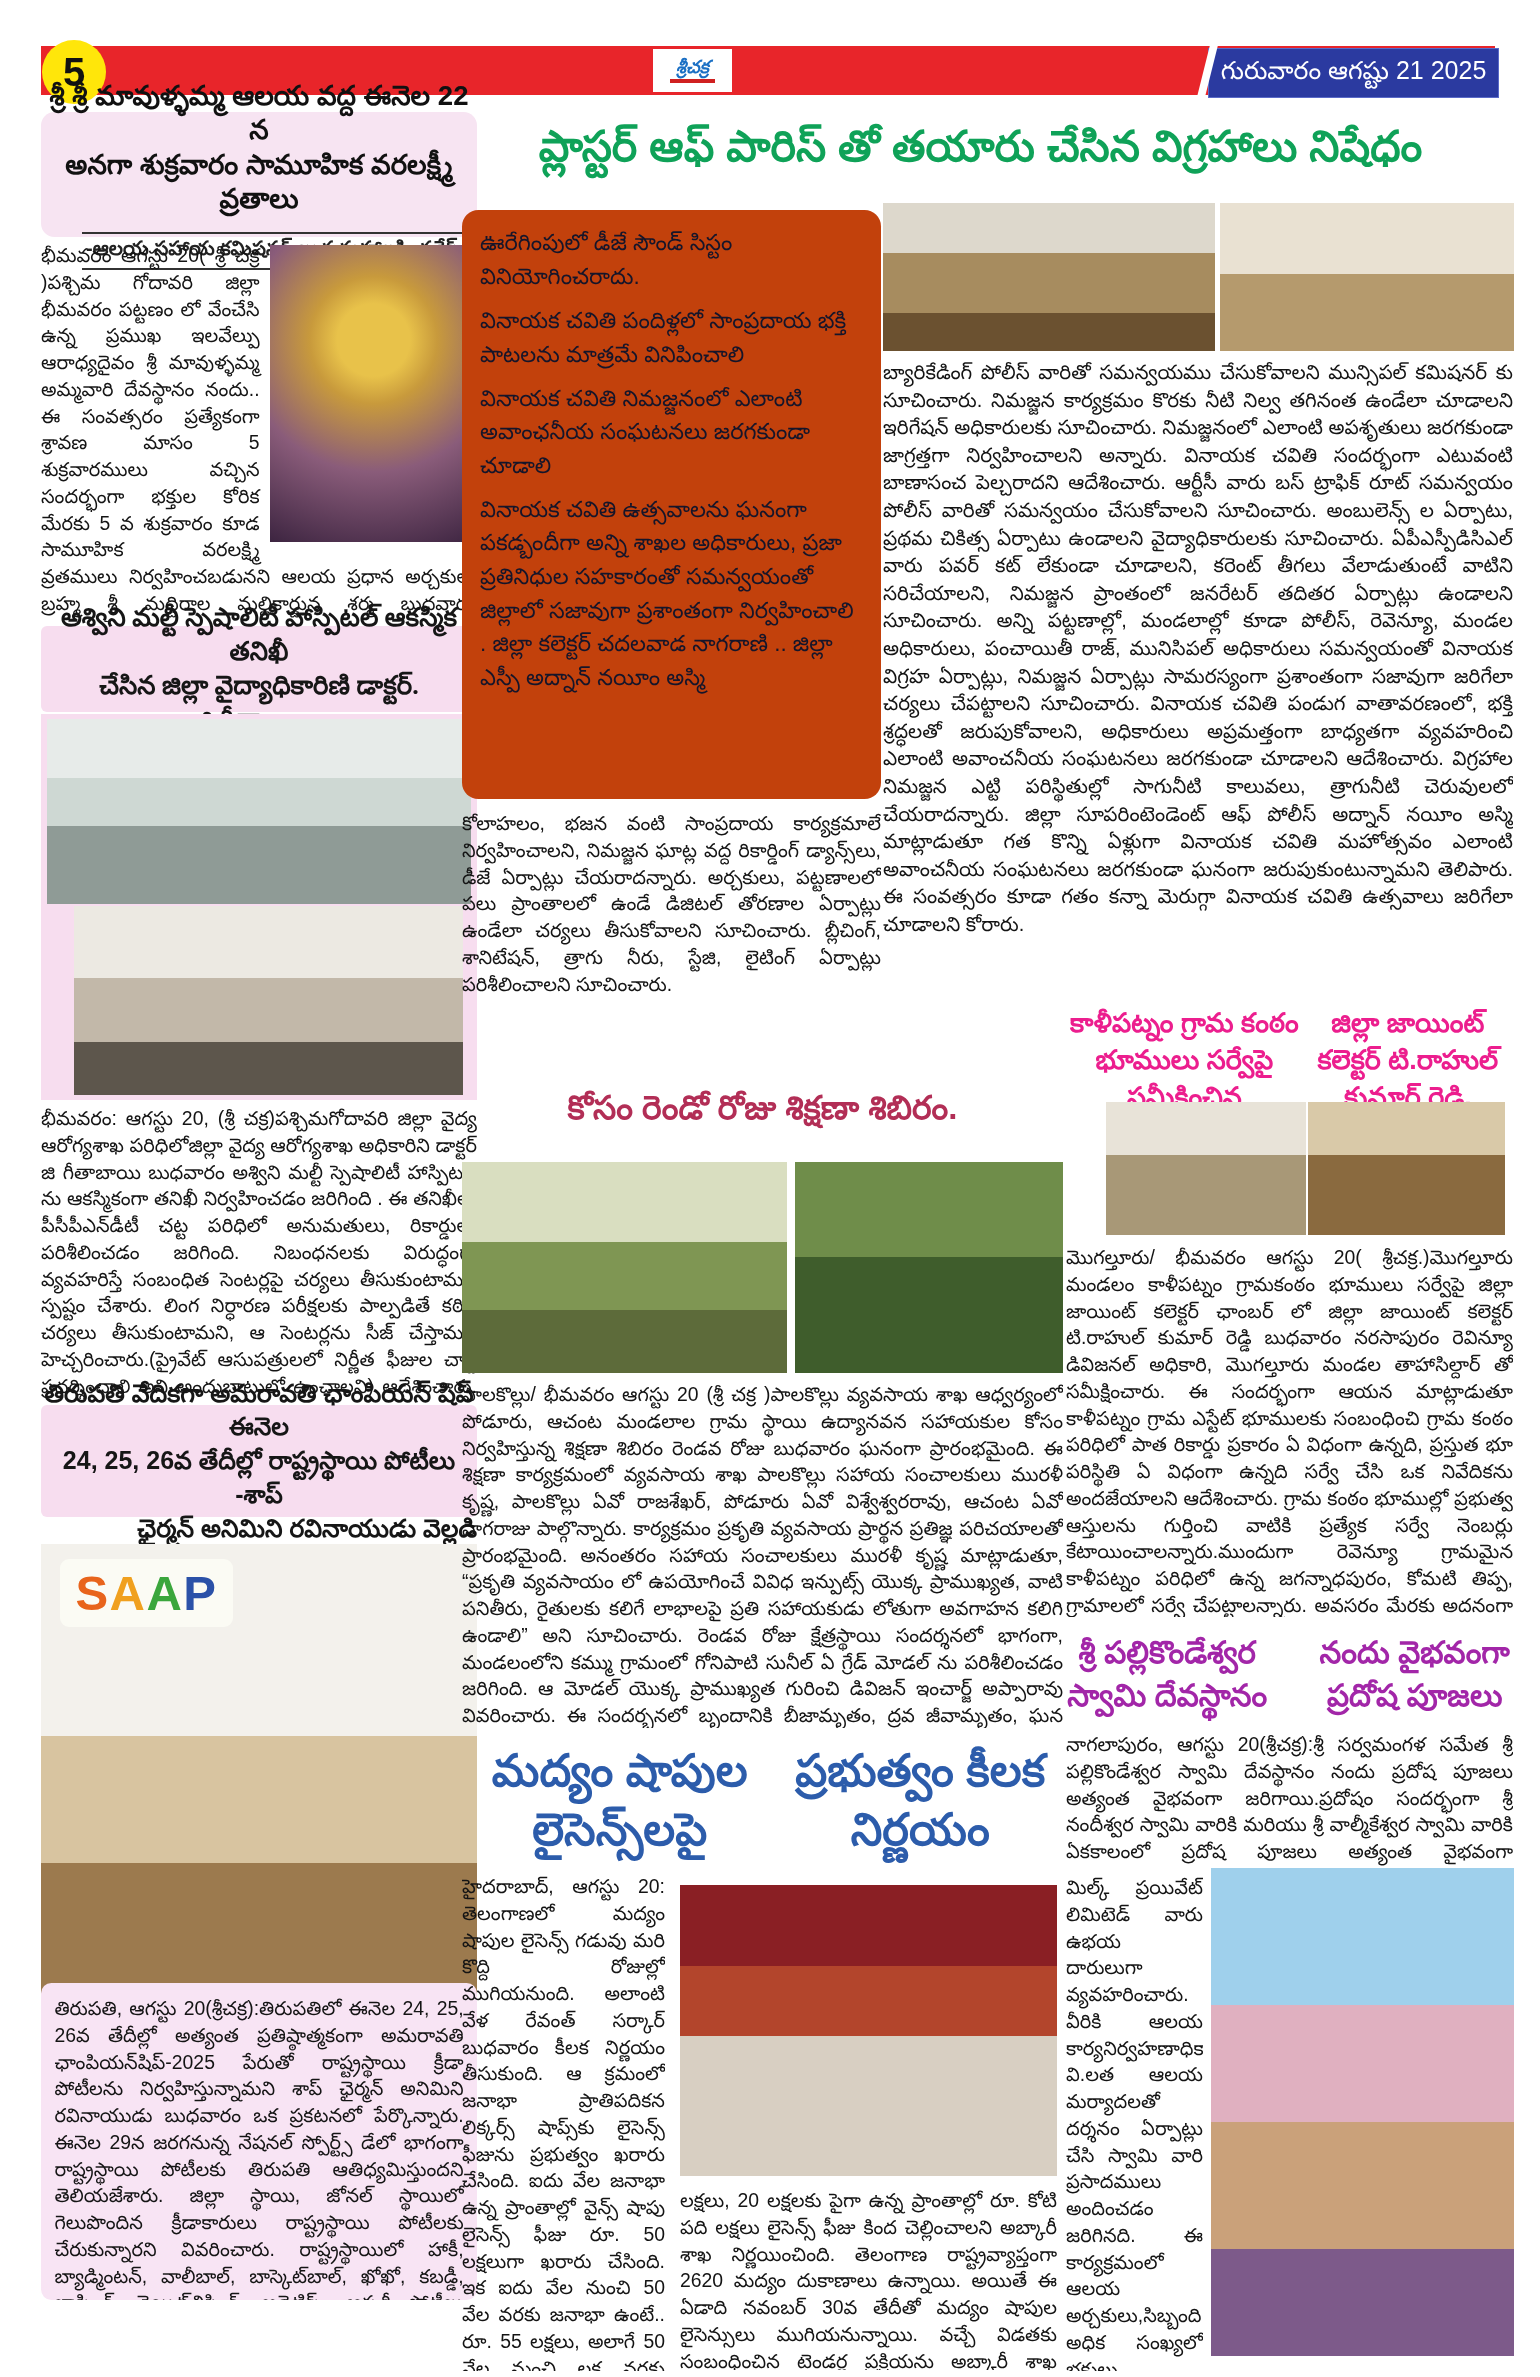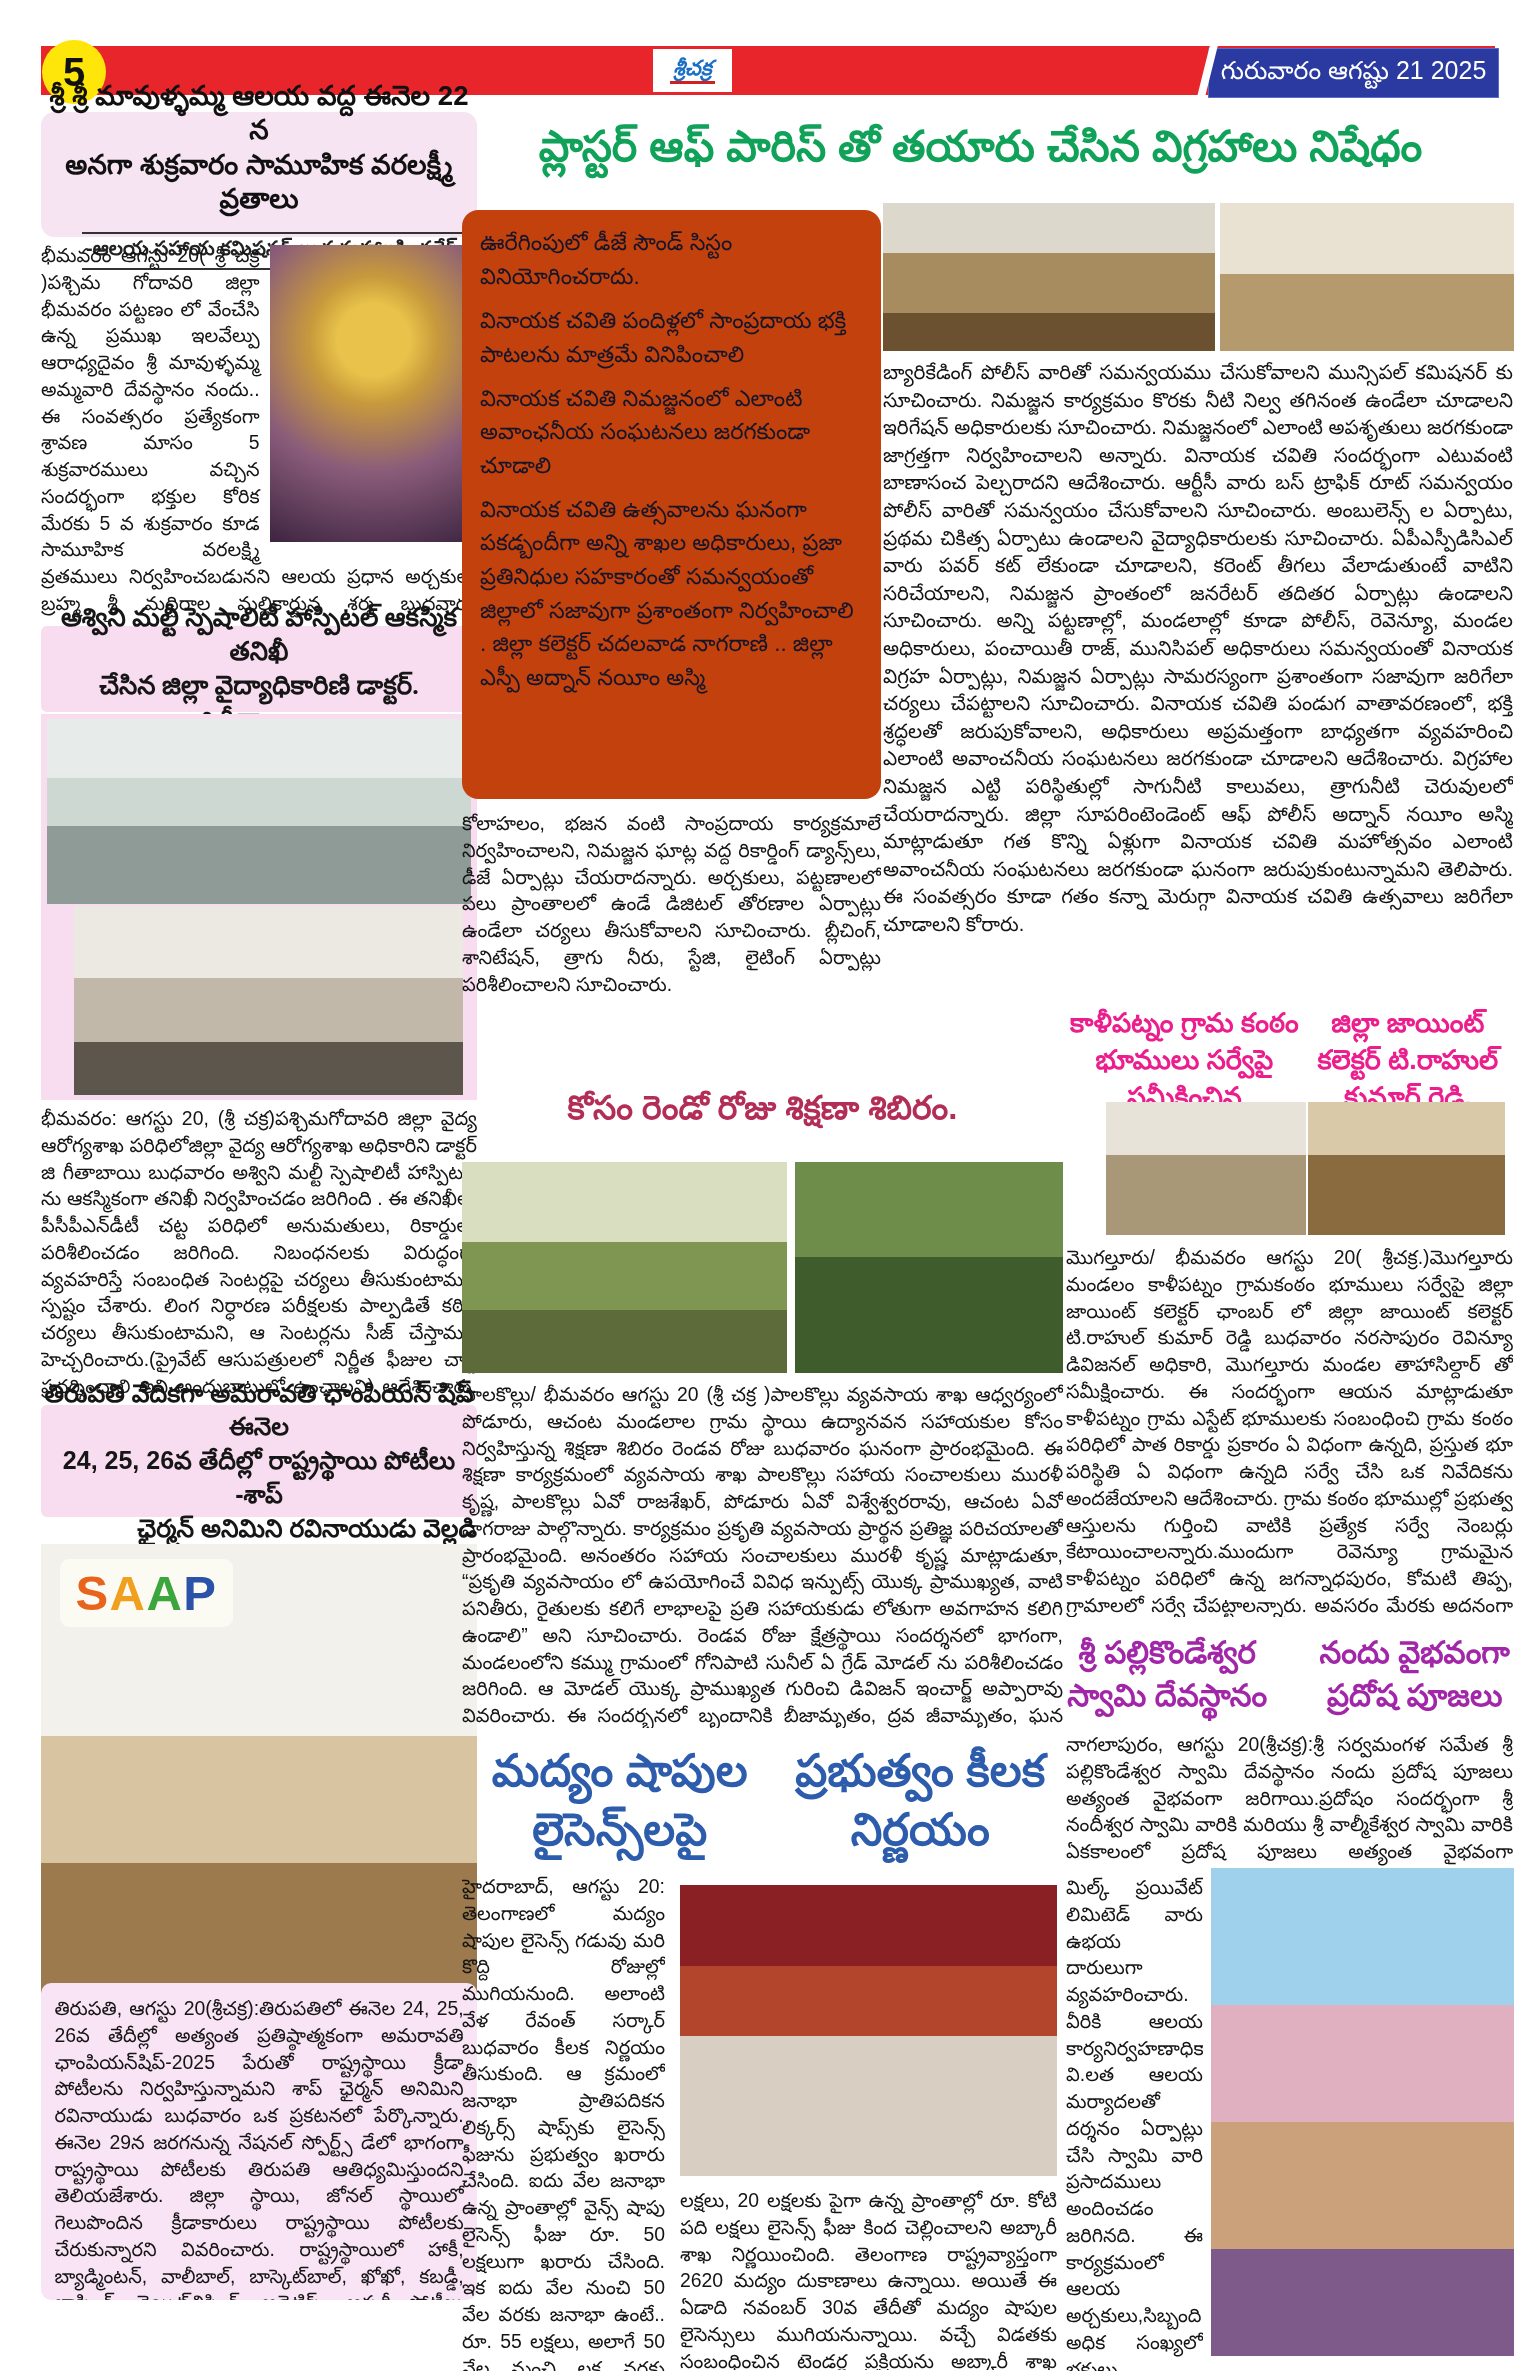--- a/index.html
+++ b/index.html
@@ -5,21 +5,21 @@
   html,body{margin:0;padding:0;background:#ffffff;}
   .page{position:relative;width:1541px;height:2377px;background:#ffffff;
         font-family:"Liberation Sans","DejaVu Sans",sans-serif;color:#141414;overflow:hidden;}
   .abs{position:absolute;}
   
   .topbar{left:41px;top:46px;width:1454px;height:49px;background:#e8252a;}
   .pagenum{left:42px;top:40px;width:64px;height:64px;border-radius:50%;background:#ffe60a;
            display:flex;align-items:center;justify-content:center;font-size:40px;font-weight:bold;color:#111;}
   .logobox{left:653px;top:49px;width:79px;height:43px;background:#ffffff;display:flex;flex-direction:column;
            align-items:center;justify-content:center;}
-  .logotext{font-size:21px;font-weight:bold;color:#1a6fc4;font-style:italic;line-height:1;}
+  .logotext{font-size:18px;font-weight:bold;color:#1a6fc4;font-style:italic;line-height:1;}
   .logomark{width:45px;height:3.7px;background:#d02020;margin-top:3px;}
   .datebox{left:1208px;top:48px;width:289px;height:48px;background:#2b3aa0;border:1.5px solid #5a6ac8;
            display:flex;align-items:center;justify-content:center;}
   .datebox .stripe{position:absolute;left:-6px;top:-3px;width:7.5px;height:54px;background:#ffffff;transform:skewX(-14deg);}
   .datetext{color:#ffffff;font-size:25px;font-weight:normal;}
   
   .body-txt{font-size:19.4px;line-height:1.38;text-align:justify;overflow:hidden;}
   .photo{overflow:hidden;}
   .headbox{border-radius:13.4px;display:flex;flex-direction:column;align-items:flex-end;justify-content:center;text-align:center;}
   

